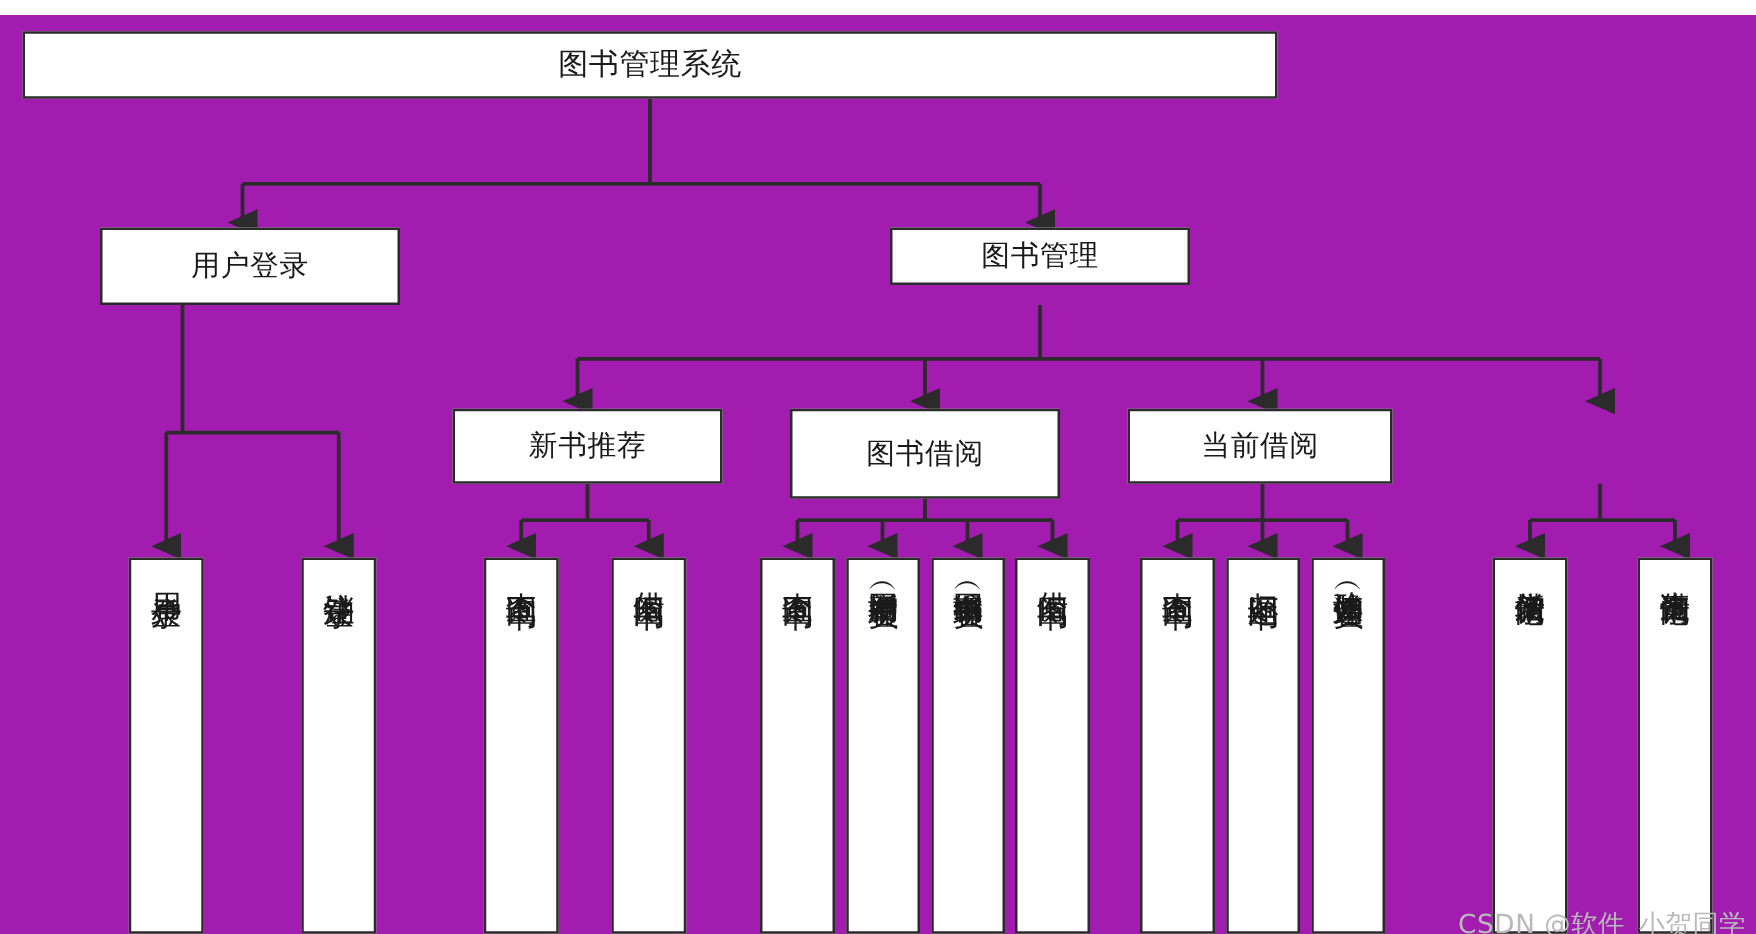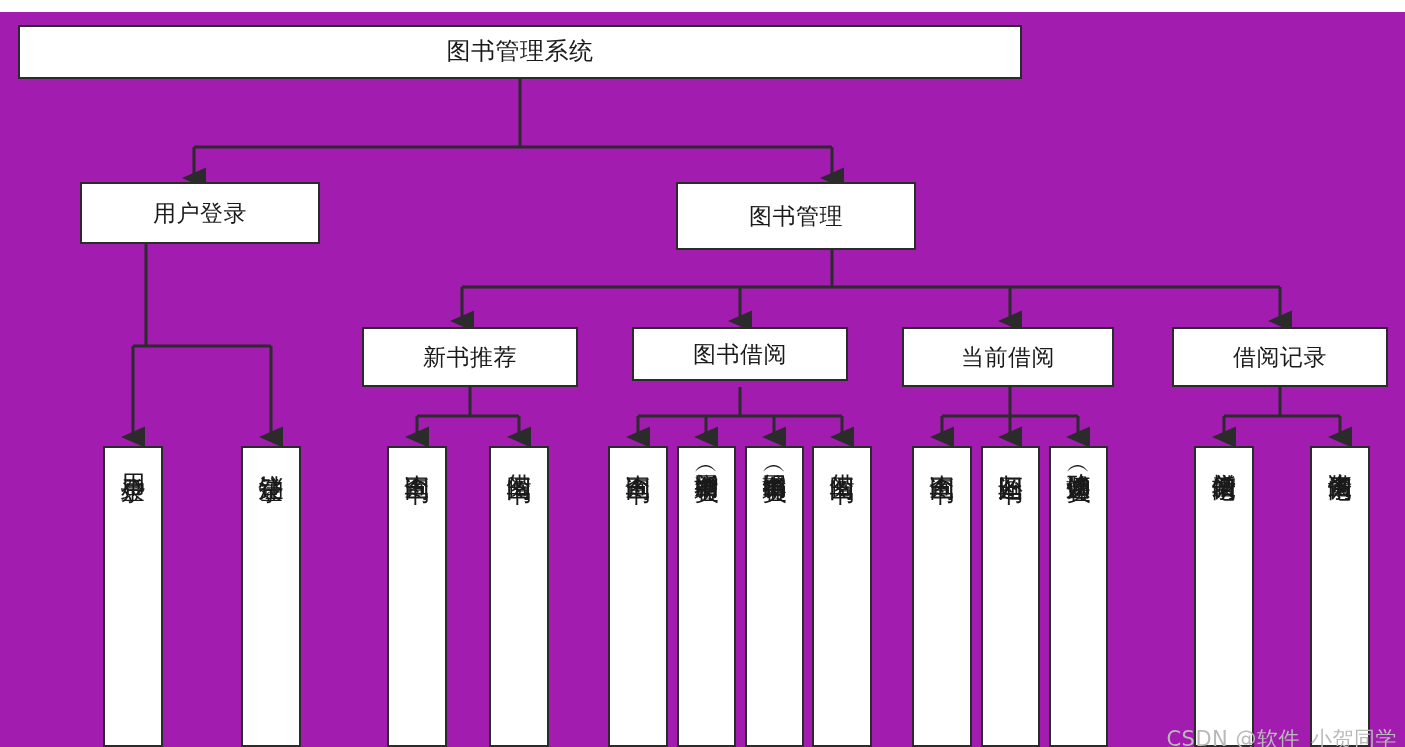--- a/index.html
+++ b/index.html
@@ -135,36 +135,33 @@
     </g>
   </svg>
 
   <div class="node horiz root" style="left:18px; top:13px; width:1004px; height:54px;">
     <span class="node-label">图书管理系统</span>
   </div>
 
   <div class="node horiz" style="left:80px; top:170px; width:240px; height:62px;">
     <span class="node-label">用户登录</span>
   </div>
-  <div class="node horiz" style="left:676px; top:170px; width:240px; height:68px;">
+  <div class="node horiz" style="left:712px; top:170px; width:240px; height:46px;">
     <span class="node-label">图书管理</span>
   </div>
 
   <div class="node horiz" style="left:362px; top:315px; width:216px; height:60px;align-items:center;">
     <span class="node-label">新书推荐</span>
   </div>
-  <div class="node horiz" style="left:632px; top:315px; width:216px; height:54px;">
+  <div class="node horiz" style="left:632px; top:315px; width:216px; height:72px;">
     <span class="node-label">图书借阅</span>
   </div>
   <div class="node horiz" style="left:902px; top:315px; width:212px; height:60px;">
     <span class="node-label">当前借阅</span>
   </div>
-  <div class="node horiz" style="left:1172px; top:315px; width:216px; height:60px;">
-    <span class="node-label">借阅记录</span>
-  </div>
 
   <div class="node vert" style="left:103px; top:434px; width:60px; height:301px;">
     <span class="node-label">用户登录</span>
   </div>
   <div class="node vert" style="left:241px; top:434px; width:60px; height:301px;">
     <span class="node-label">注销登录</span>
   </div>
 
   <div class="node vert" style="left:387px; top:434px; width:60px; height:301px;">
     <span class="node-label">查询图书</span>

